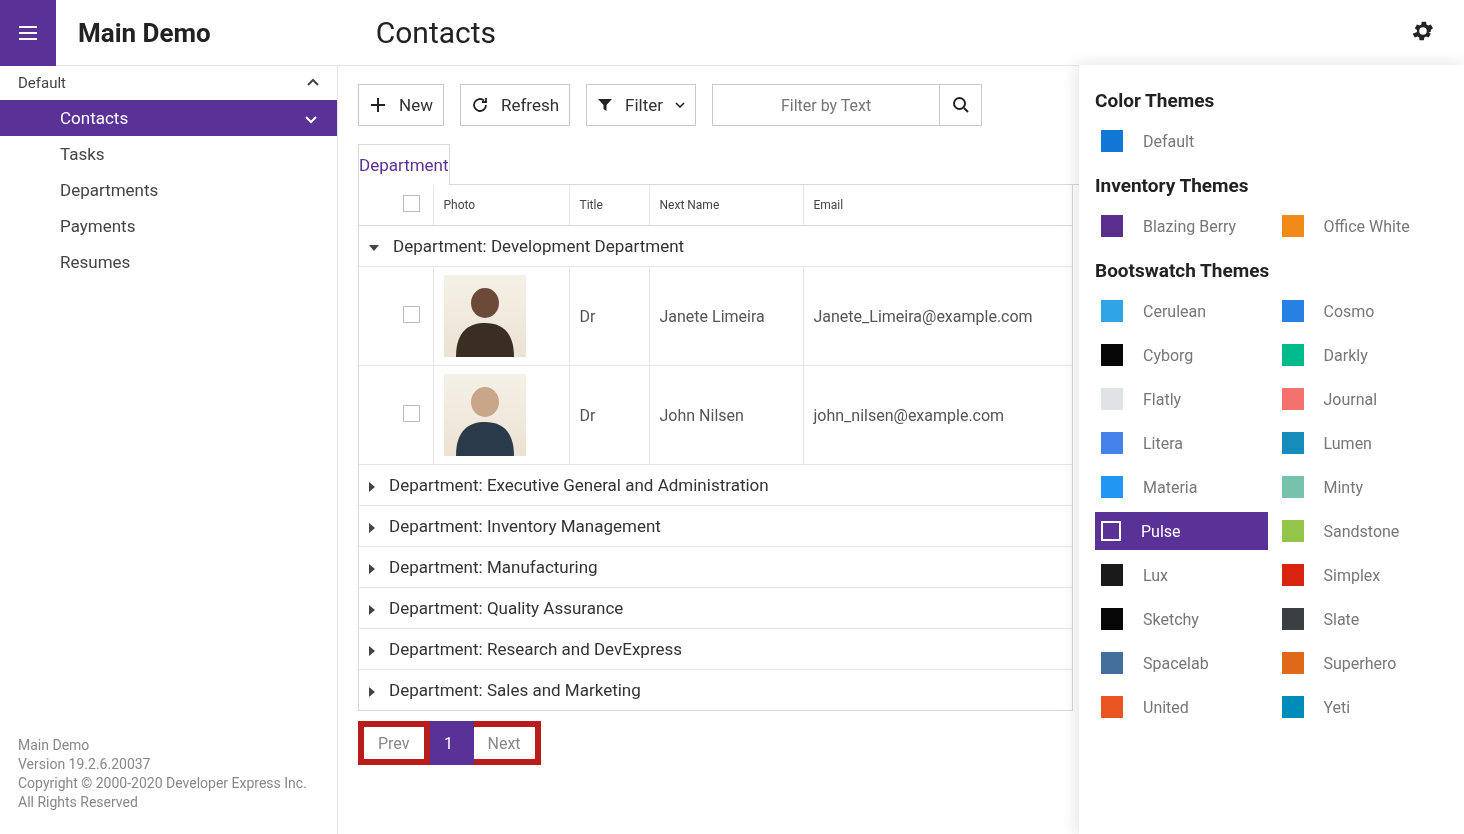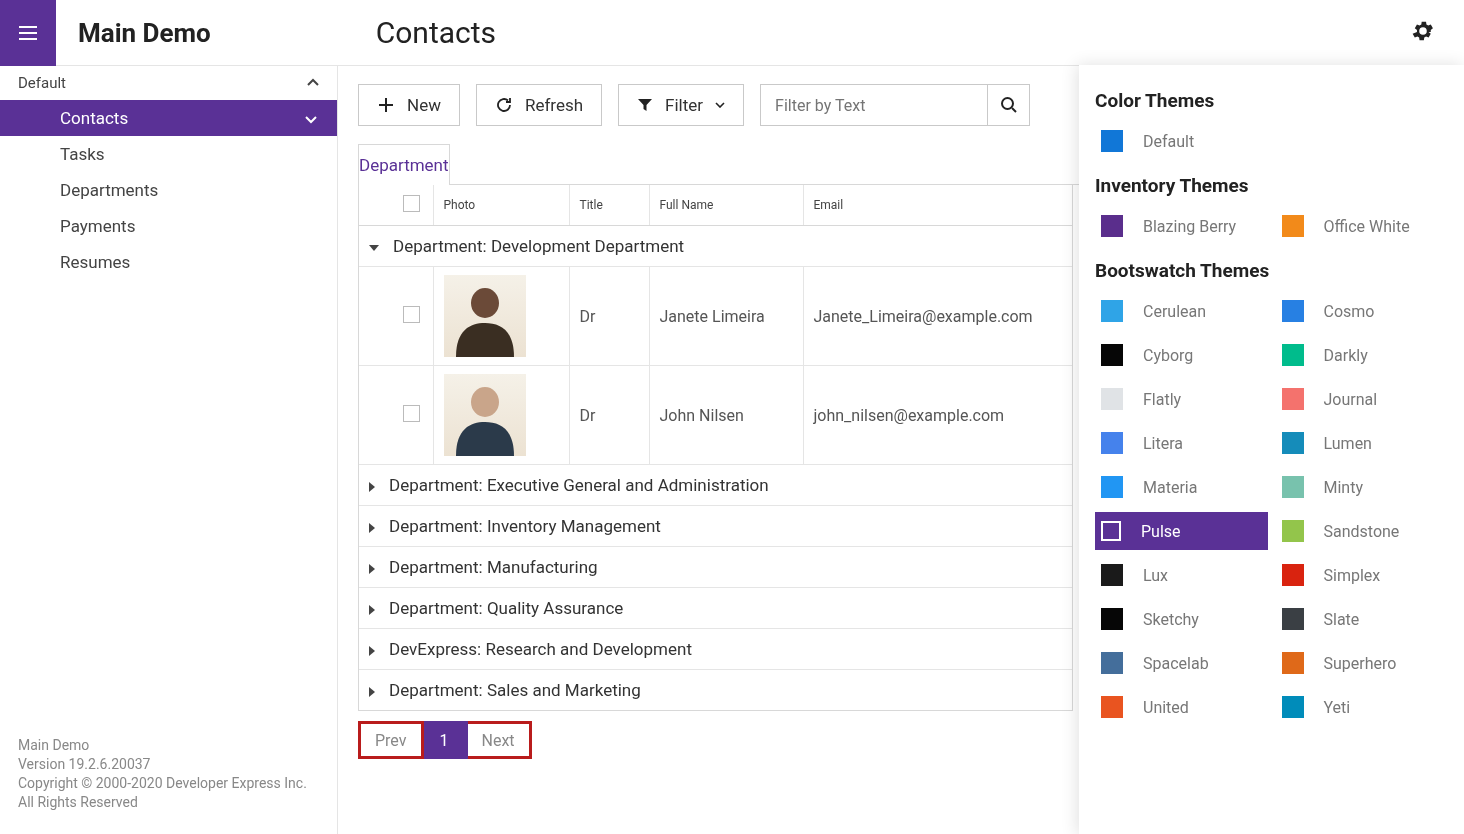--- a/index.html
+++ b/index.html
@@ -108,37 +108,38 @@
       display: flex;
       gap: 16px;
       align-items: center;
     }
     .btn {
       height: 42px;
       border: 1px solid #c9c9c9;
       background: #fff;
       display: flex;
       align-items: center;
-      padding: 0 18px;
+      padding: 0 10px;
       gap: 12px;
       cursor: pointer;
       font-size: 17px;
       color: #333;
     }
     .filter-group {
       display: flex;
     }
     .filter-input {
       height: 42px;
       width: 228px;
       border: 1px solid #c9c9c9;
       padding: 0 14px;
       font-size: 16px;
       color: #888;
       outline: none;
+      text-align: center;
     }
     .search-btn {
       height: 42px;
       width: 42px;
       border: 1px solid #c9c9c9;
       border-left: none;
       display: flex;
       align-items: center;
       justify-content: center;
       cursor: pointer;
@@ -230,21 +231,21 @@
     }
     .photo-placeholder svg { width: 82px; height: 82px; }
     .pagination {
       display: flex;
       margin-top: 10px;
     }
     .page-btn {
       height: 38px;
       min-width: 44px;
       padding: 16px 14px;
-      border: 3px solid #b91c1c;
+      border: 6px solid #b91c1c;
       display: flex;
       align-items: center;
       justify-content: center;
       color: #888;
       cursor: pointer;
       background: #fff;
       font-size: 16px;
     }
     .page-btn + .page-btn { border-left: none; }
     .page-btn.active {
@@ -395,21 +396,21 @@
     </div>
 
     <div class="grid">
       <table>
         <thead>
           <tr>
             <th class="sep"></th>
             <th class="sep"><span class="chk"></span></th>
             <th class="sep">Photo</th>
             <th class="sep">Title</th>
-            <th class="sep">Full Name</th>
+            <th class="sep">Next Name</th>
             <th>Email</th>
           </tr>
         </thead>
         <tbody id="grid-body">
             <tr class="group-row">
               <td colspan="6"><span class="triangle down"></span><span>Department: Development Department</span></td>
             </tr>
             <tr class="data-row">
               <td class="indent-col"></td>
         <td class="sep"><span class="chk"></span></td>
@@ -446,21 +447,21 @@
             <tr class="group-row">
               <td colspan="6"><span class="triangle right"></span><span>Department: Inventory Management</span></td>
             </tr>
             <tr class="group-row">
               <td colspan="6"><span class="triangle right"></span><span>Department: Manufacturing</span></td>
             </tr>
             <tr class="group-row">
               <td colspan="6"><span class="triangle right"></span><span>Department: Quality Assurance</span></td>
             </tr>
             <tr class="group-row">
-              <td colspan="6"><span class="triangle right"></span><span>DevExpress: Research and Development</span></td>
+              <td colspan="6"><span class="triangle right"></span><span>Department: Research and DevExpress</span></td>
             </tr>
             <tr class="group-row">
               <td colspan="6"><span class="triangle right"></span><span>Department: Sales and Marketing</span></td>
             </tr>
           </tbody>
       </table>
     </div>
 
     <div class="pagination">
       <div class="page-btn">Prev</div>

